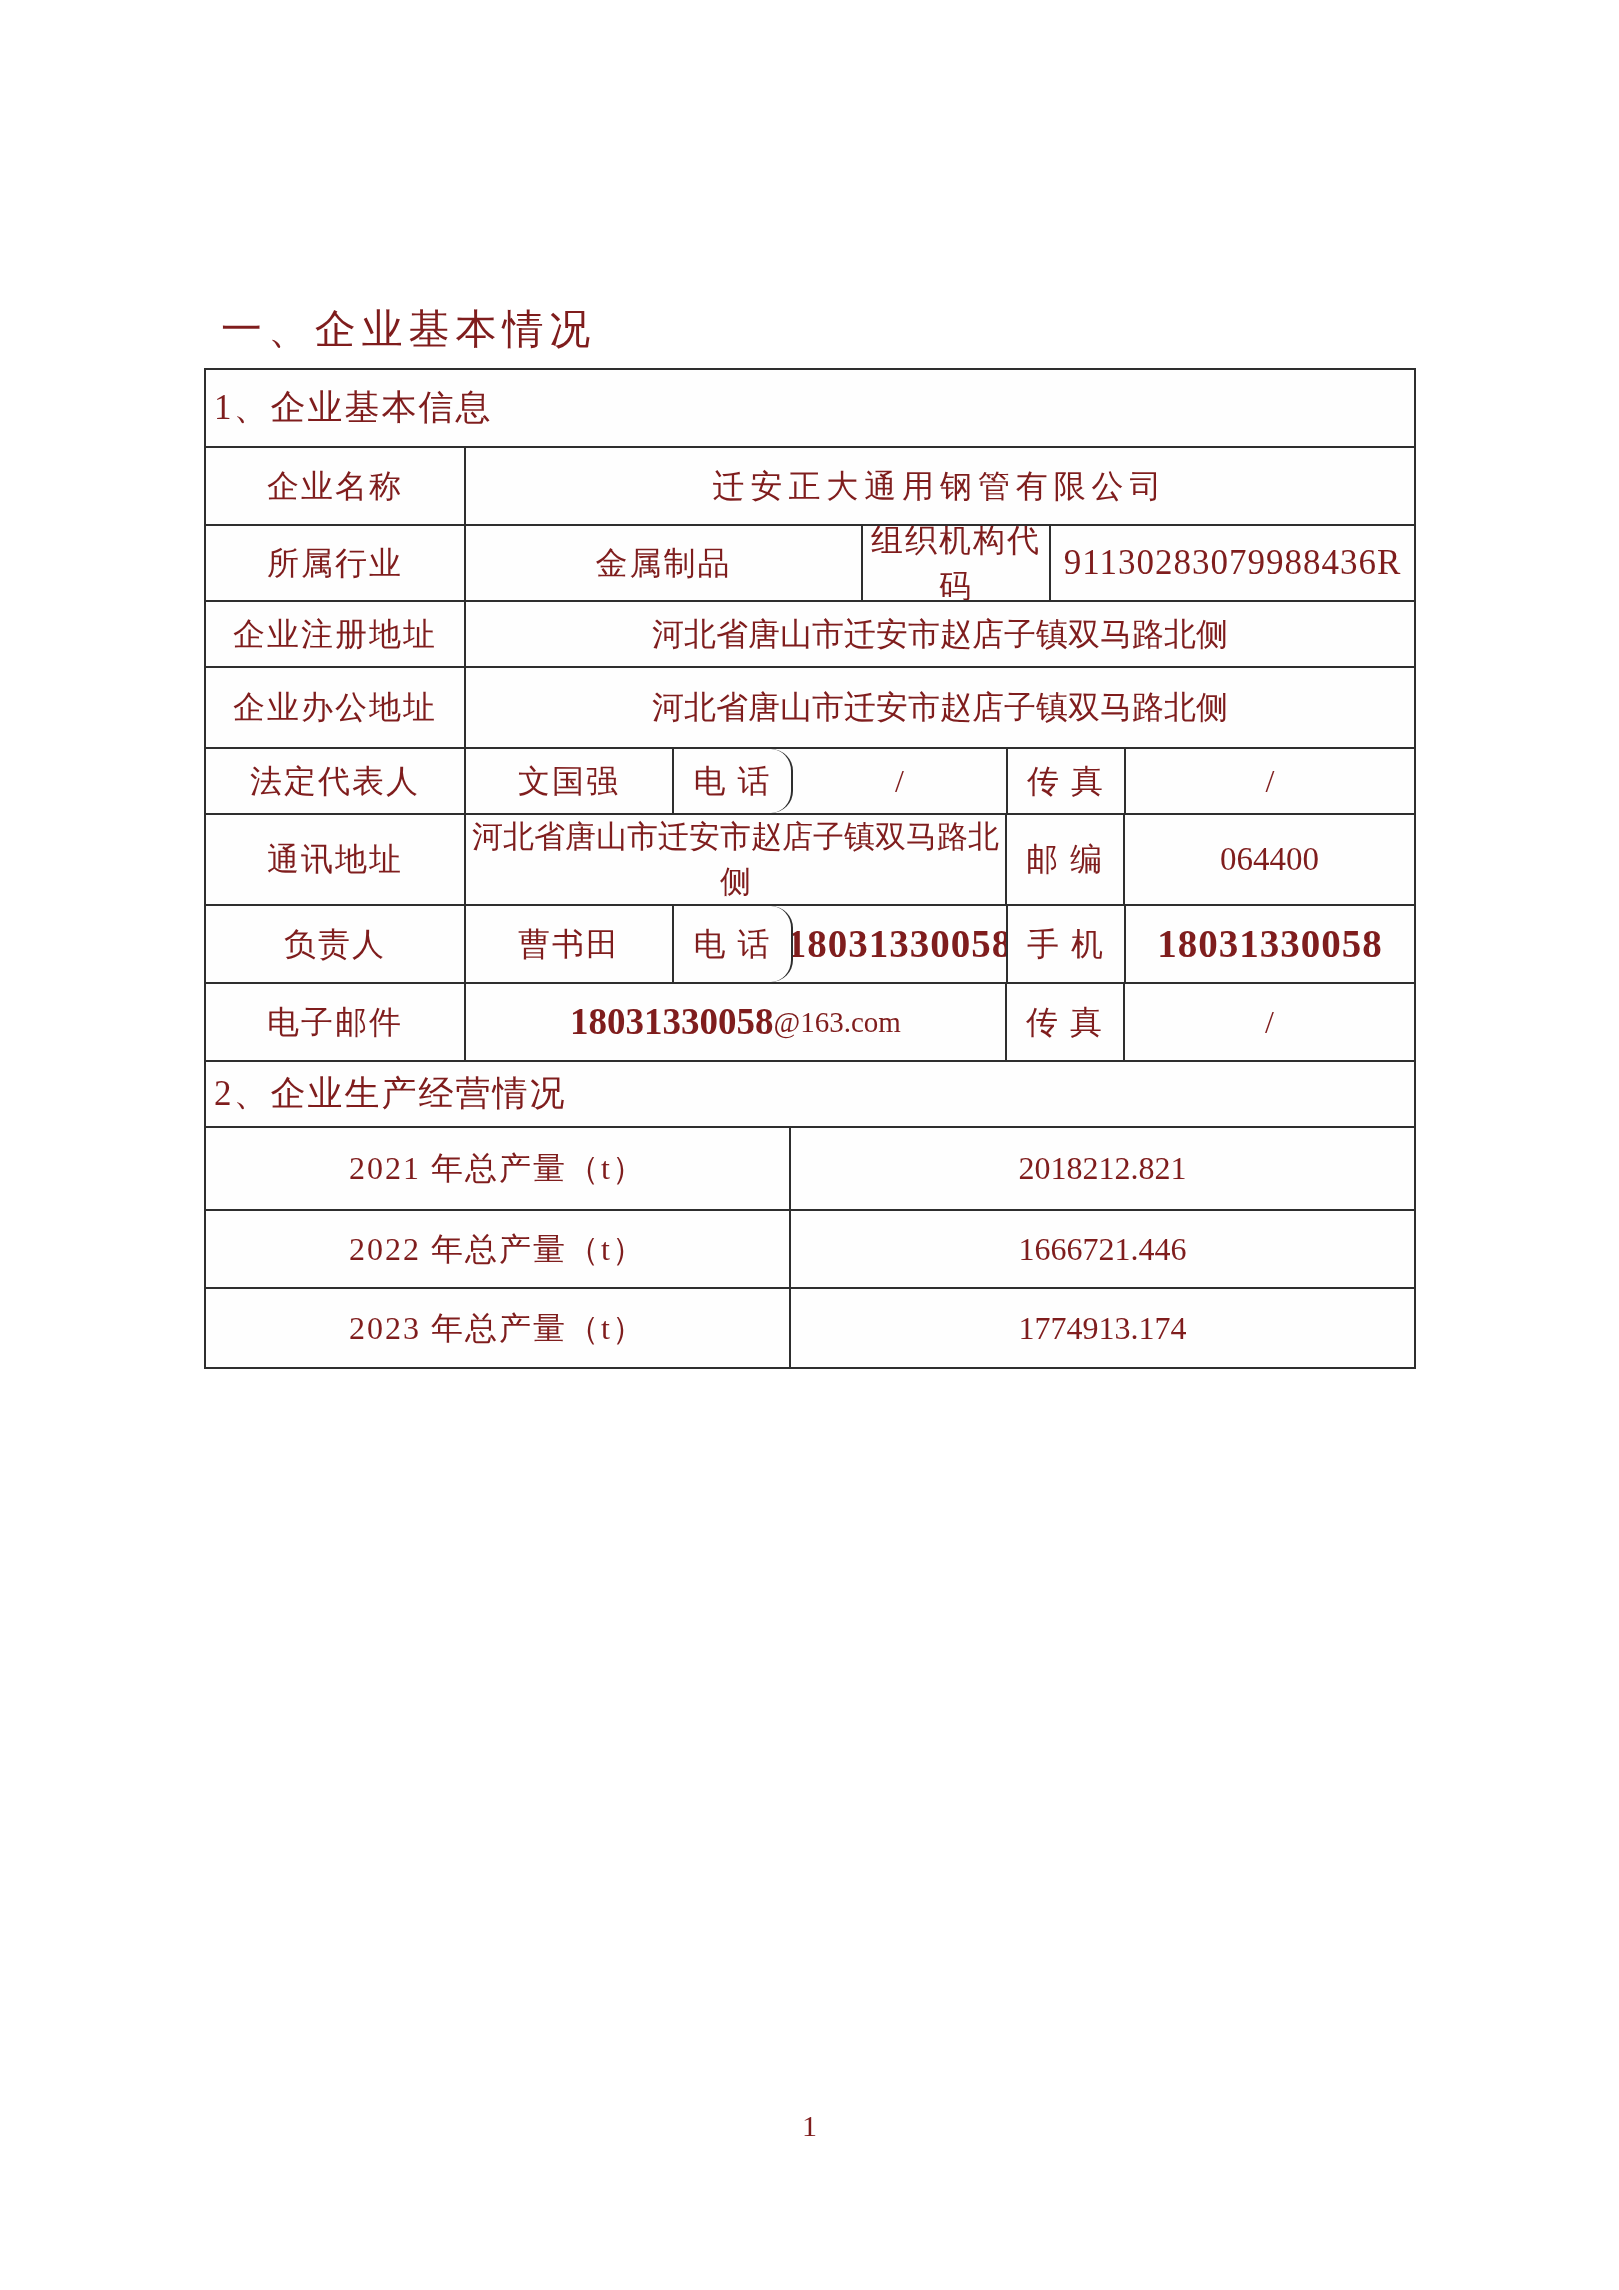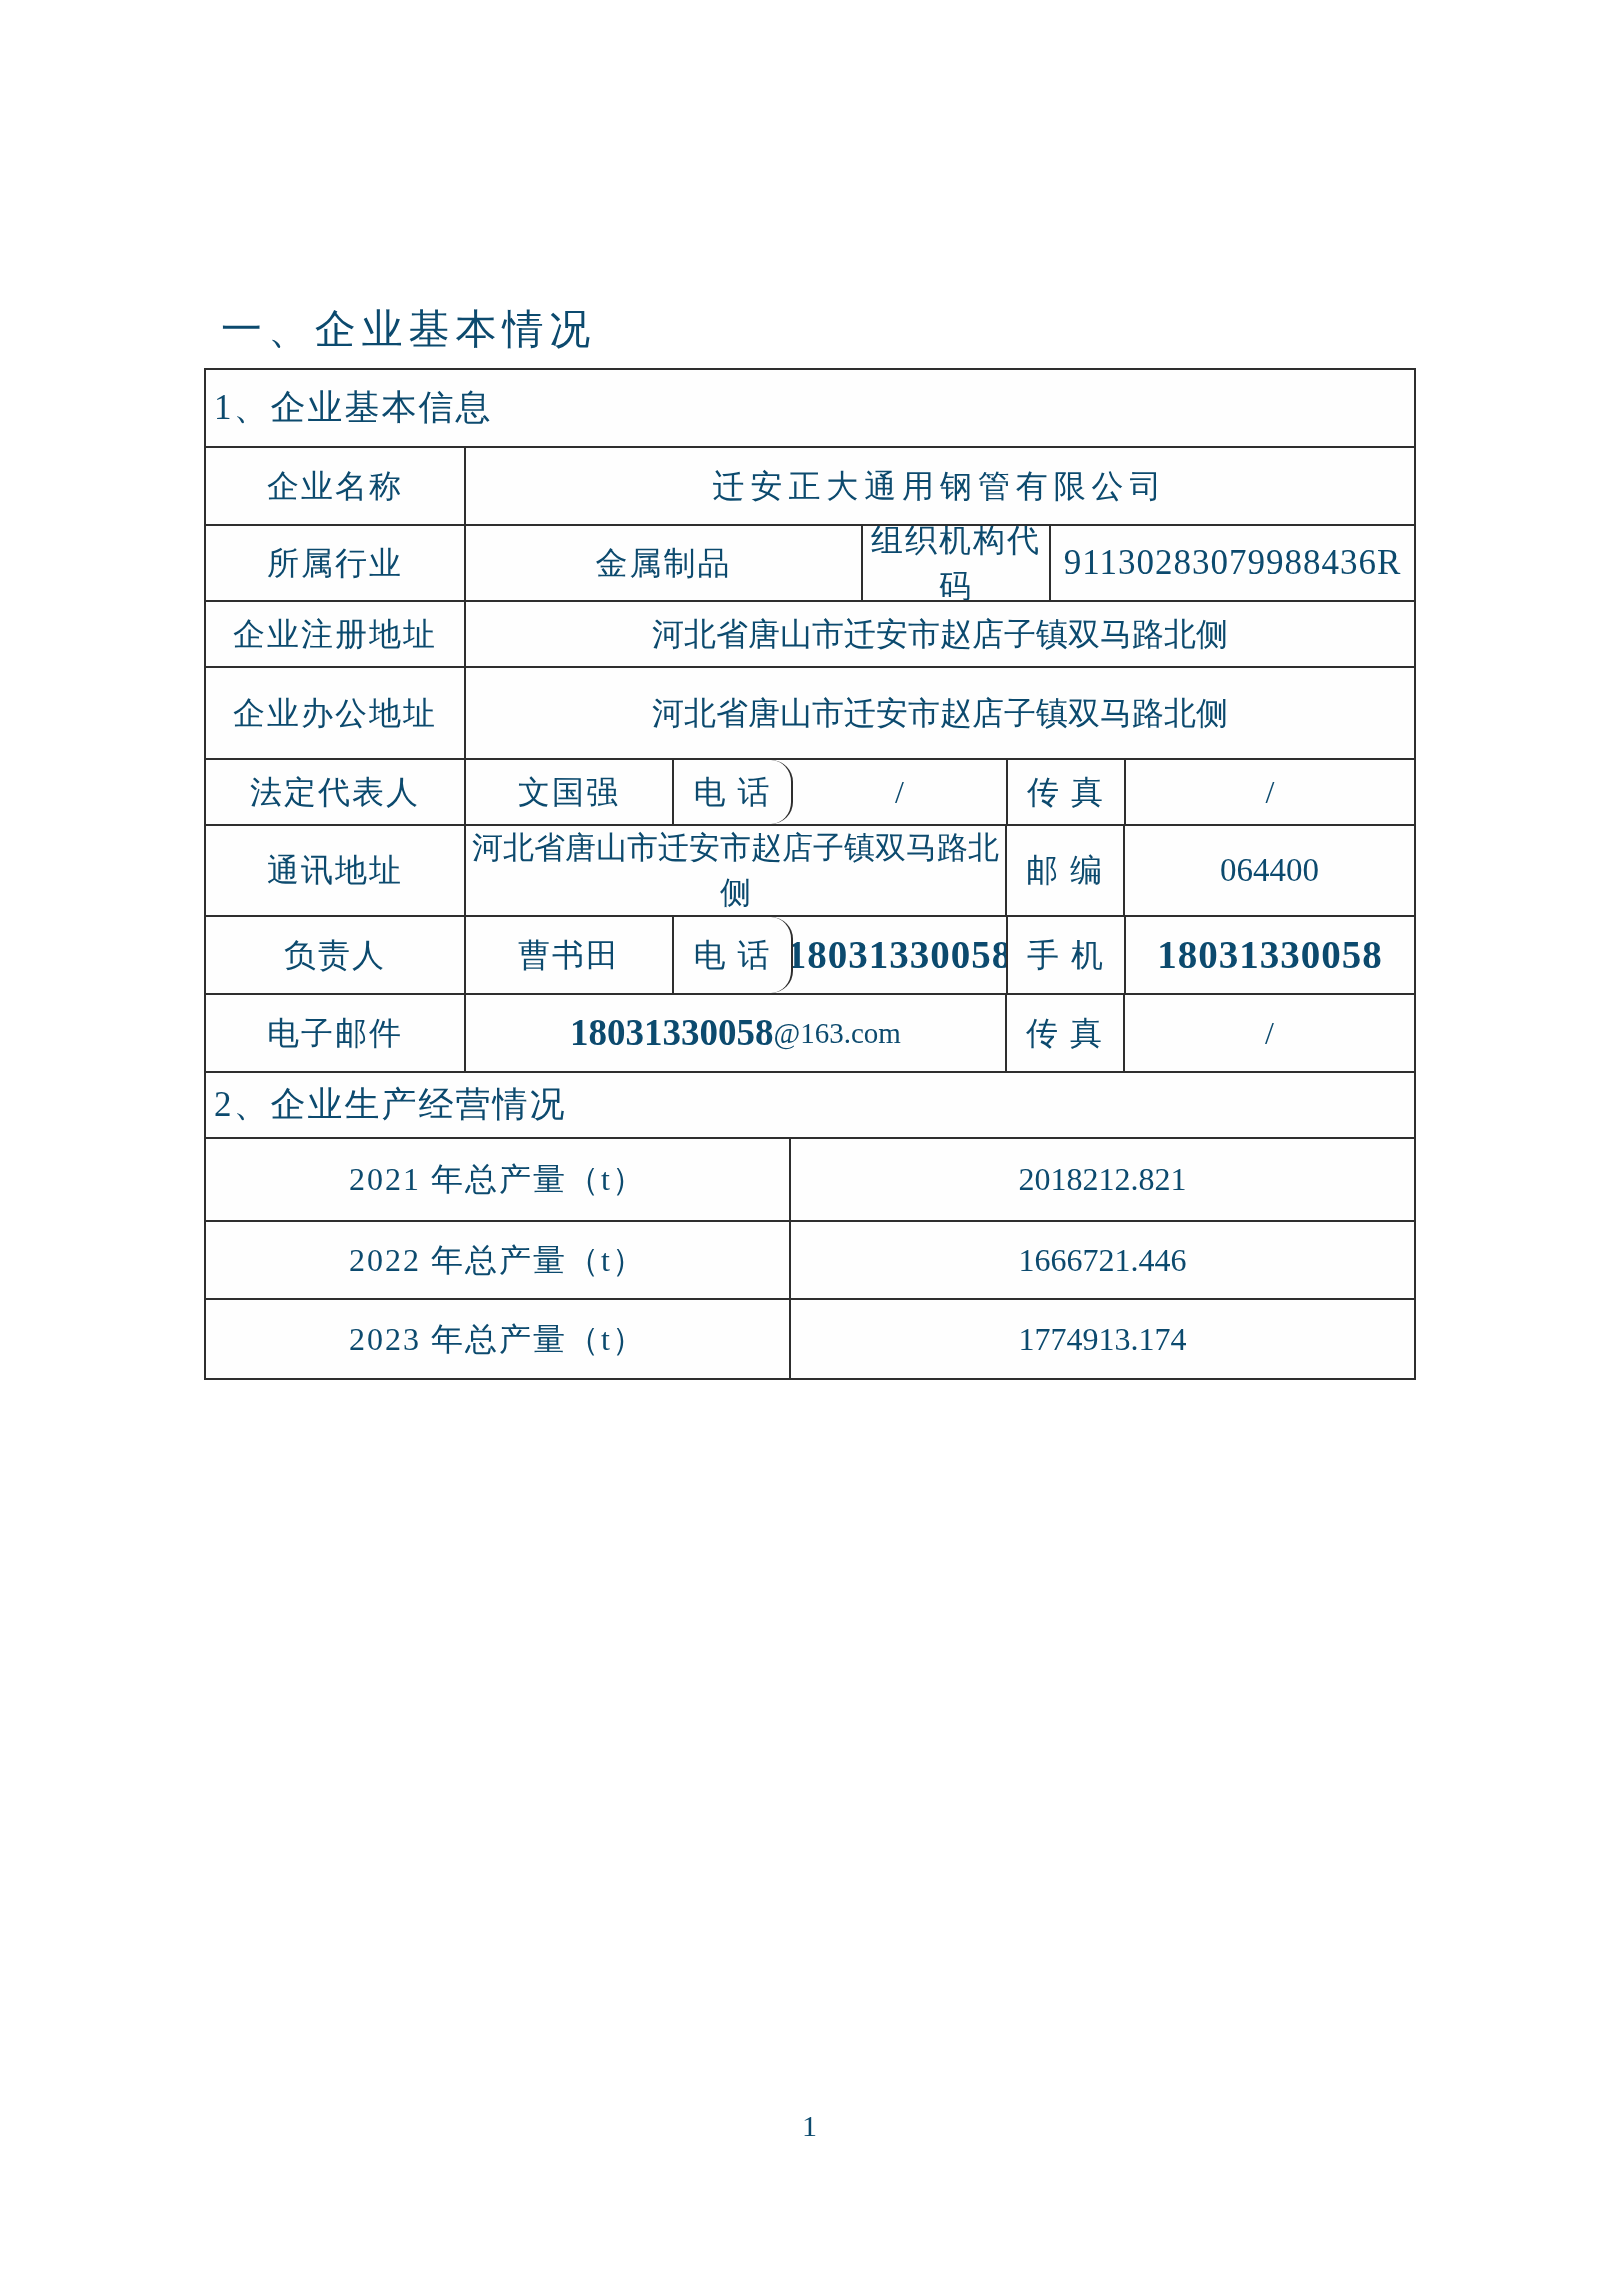--- a/index.html
+++ b/index.html
@@ -2,41 +2,41 @@
 <html><head>
 <meta charset="utf-8">
 <style>
   * { box-sizing: border-box; margin: 0; padding: 0; }
   html, body { width: 1619px; height: 2291px; background: #ffffff; }
   .page {
     position: relative;
     width: 1619px; height: 2291px;
     background: #ffffff;
     font-family: "Liberation Serif", "DejaVu Serif", serif;
-    color: #0c4a6e;
+    color: #7f1d1d;
   }
   .doc-title {
     position: absolute; left: 221px; top: 302px;
     font-size: 41px; letter-spacing: 5.9px; white-space: pre;
   }
   .tbl {
     position: absolute; left: 204px; top: 368px; width: 1212px;
     border: 2.9px solid #2e2e2e;
     background: #fefefe;
   }
   .row { display: flex; border-bottom: 2px solid #2e2e2e; }
   .row:last-child { border-bottom: none; }
   .cell {
     border-right: 2px solid #2e2e2e;
     display: flex; align-items: center; justify-content: center;
     text-align: center; font-size: 32px; line-height: 1.45;
     overflow: hidden; padding: 0 3.9px;
   }
   .cell:last-child { border-right: none; }
-  .h77 { height: 66px; } .h80 { height: 78px; } .h83 { height: 92px; }
+  .h77 { height: 66px; } .h80 { height: 78px; } .h83 { height: 81px; }
   .h85 { height: 83px; } .h93 { height: 91px; } .h98 { height: 76px; }
   .c265 { flex: 0 0 260px; } .c212 { flex: 0 0 208px; }
   .c121 { flex: 0 0 119px; border-radius: 22px; } .c219 { flex: 0 0 215px; }
   .c120 { flex: 0 0 118px; } .c405 { flex: 0 0 397px; }
   .c192 { flex: 0 0 188px; } .c552 { flex: 0 0 541px; }
   .c597 { flex: 0 0 585px; } .cfill { flex: 1 1 auto; }
   .sec-head {
     justify-content: flex-start; text-align: left;
     padding-left: 8px; font-size: 35px; letter-spacing: 2px;
   }

